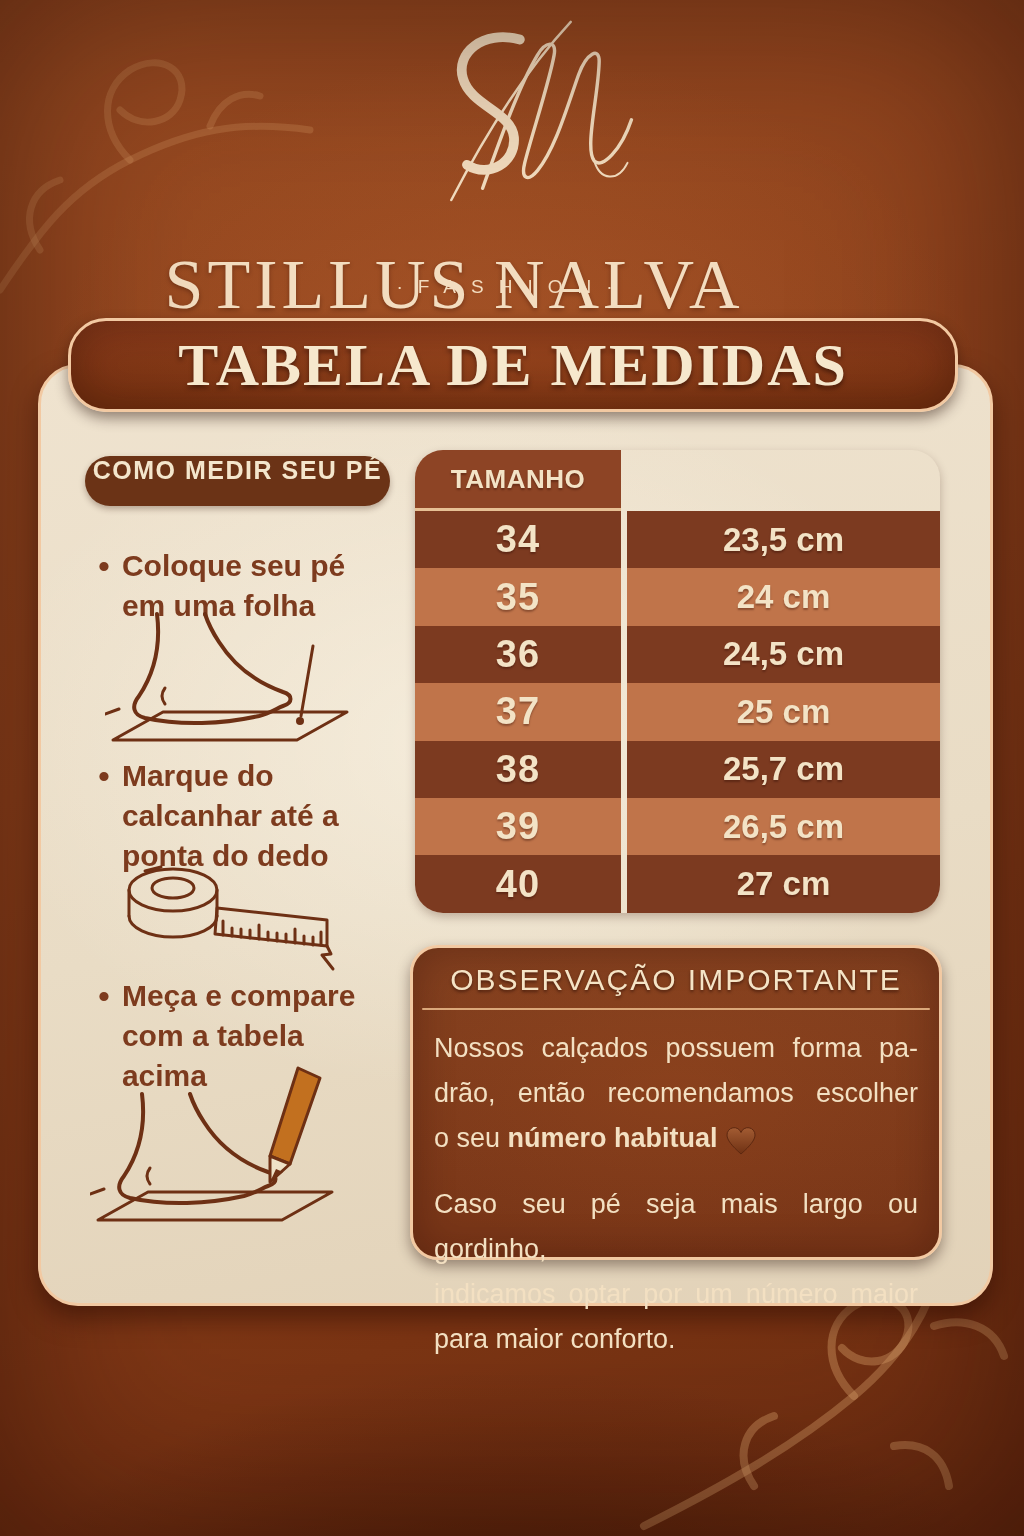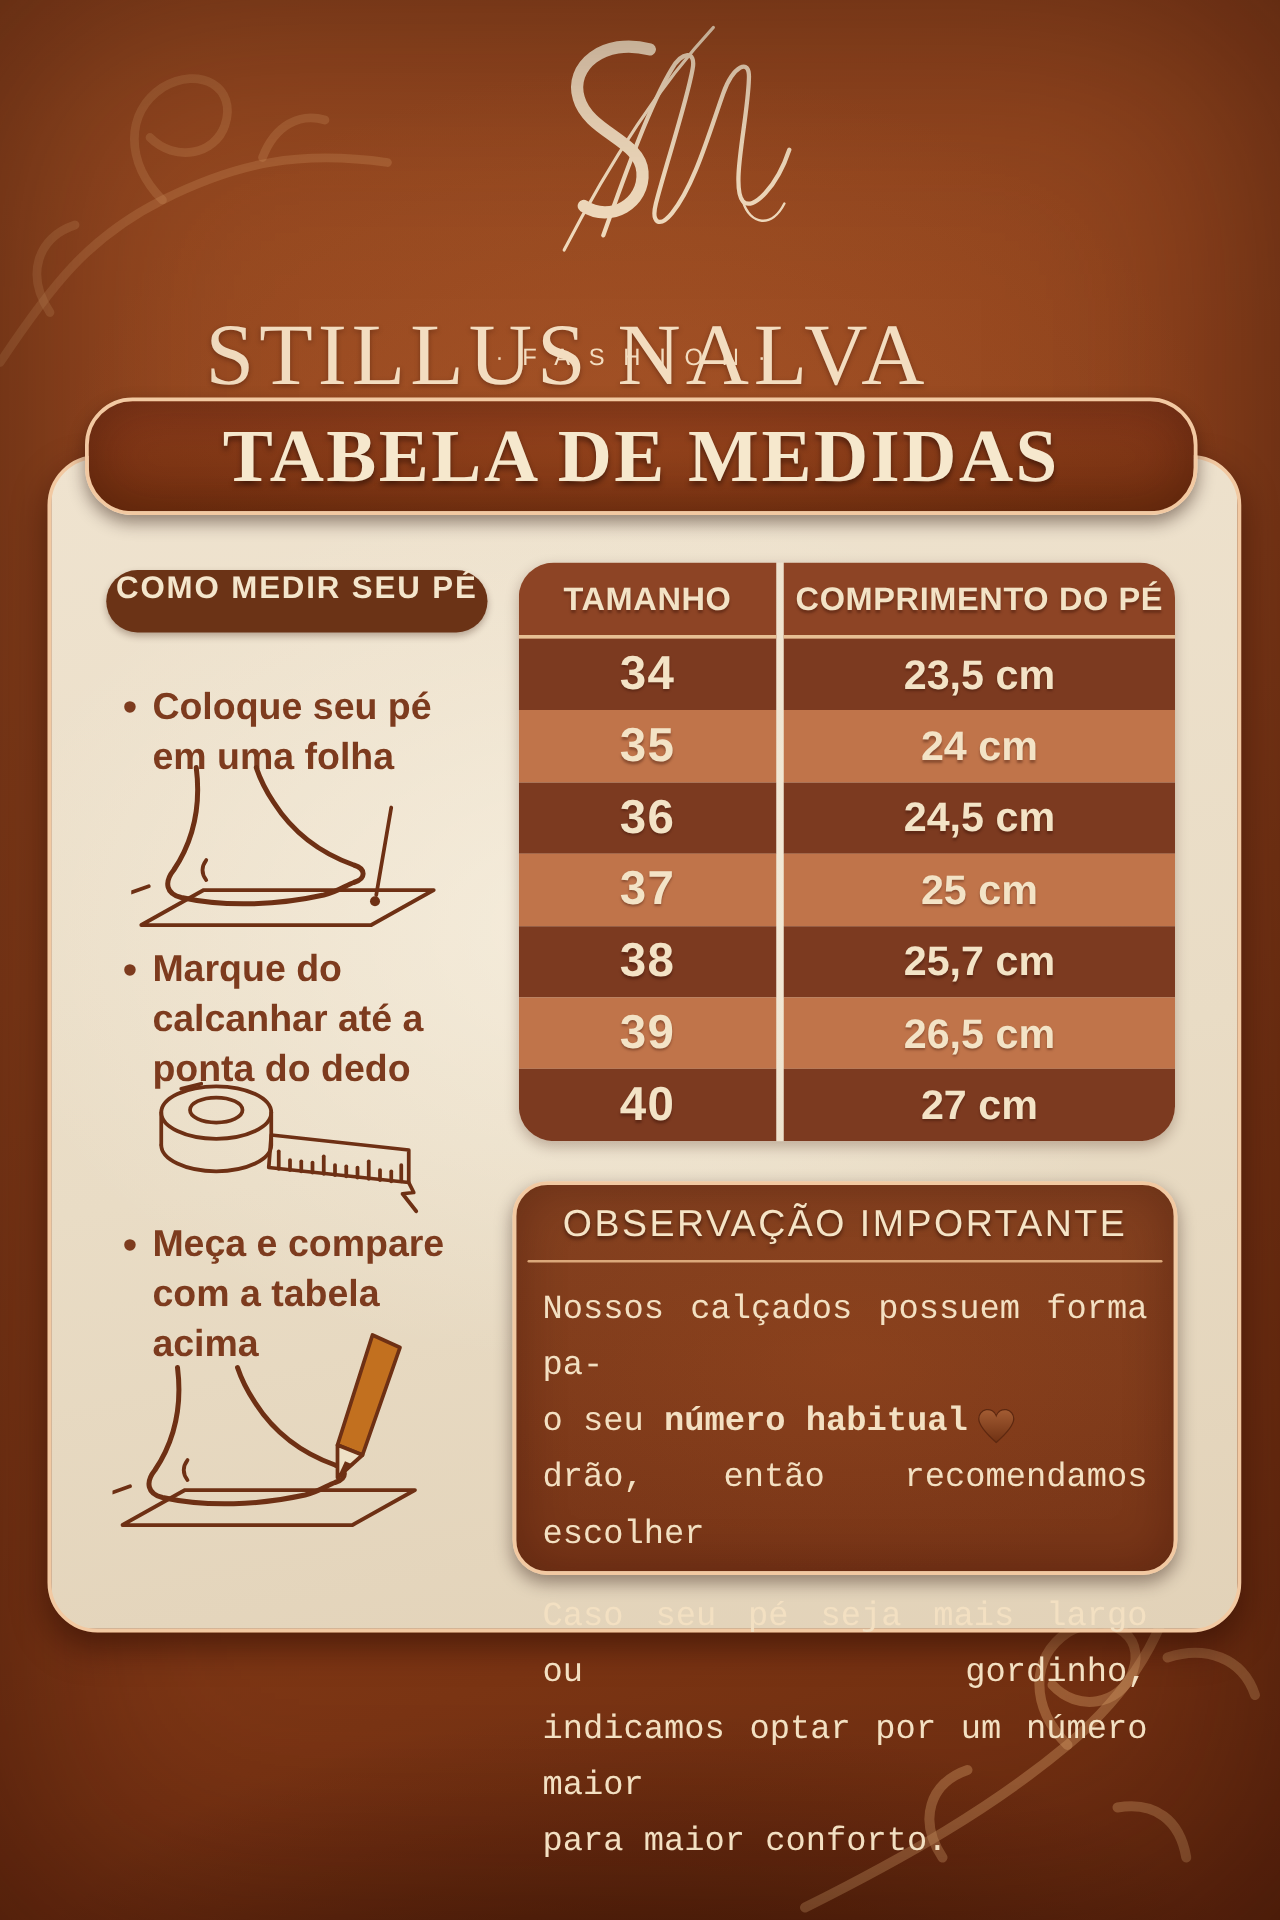--- a/index.html
+++ b/index.html
@@ -107,21 +107,21 @@
     background:
       radial-gradient(ellipse 420px 220px at 50% 45%, rgba(160,75,30,.35), rgba(0,0,0,0) 78%),
       linear-gradient(180deg, #83401f 0%, #783517 100%);
     box-shadow:0 6px 14px rgba(30,8,0,.4), inset 0 0 40px rgba(35,8,0,.3);
   }
   .obs h3 {
     margin:15px 0 0; text-align:center; font-size:30px; font-weight:400;
     letter-spacing:2px; color:#f5e4c6; text-shadow:0 2px 3px rgba(30,6,0,.5);
   }
   .obs .divider { height:2px; background:#dba87a; margin:11px 9px 0; border-radius:1px; }
-  .obs .obs-body { padding:16px 21px 0; font-family:Liberation Mono, monospace;
+  .obs .obs-body { padding:16px 21px 0; font-family:Liberation Sans, sans-serif;
     font-size:27px; line-height:45px; color:#f3e0c2; }
   .obs-line { text-align:justify; text-align-last:justify; }
   .obs-line.last { text-align:left; text-align-last:left; display:flex; align-items:center; }
   .obs-line b { font-weight:700; }
   .obs-line .heart { margin-left:8px; position:relative; top:2px; }
   .p-gap { height:21px; }
   .nsp { white-space:pre; }
 
   svg .ln { stroke:#6e3014; stroke-width:4; fill:none; stroke-linecap:round; stroke-linejoin:round; }
   svg .ln2 { stroke:#6e3014; stroke-width:3; fill:none; stroke-linecap:round; stroke-linejoin:round; }
@@ -226,21 +226,20 @@
       <path class="ln2" d="M0 104 L14 99"></path>
     </g>
     <path d="M208 6 L230 16 L200 102 L180 94 Z" fill="#c2701f" stroke="#6e3014" stroke-width="3" stroke-linejoin="round"></path>
     <path d="M180 94 L200 102 L180 120 Z" fill="#efe1c6" stroke="#6e3014" stroke-width="3" stroke-linejoin="round"></path>
     <path d="M186 107 L193 110 L180 120 Z" fill="#6e3014"></path>
   </svg>
 
   <div class="size-table">
     <div class="t-row t-head">
       <div class="t-cell">TAMANHO</div>
-      <div class="t-cell">COMPRIMENTO DO PÉ</div>
     </div>
     <div class="t-row dark">
       <div class="t-cell size">34</div>
       <div class="t-cell len">23,5 cm</div>
     </div>
     <div class="t-row light">
       <div class="t-cell size">35</div>
       <div class="t-cell len">24 cm</div>
     </div>
     <div class="t-row dark">
@@ -263,35 +262,35 @@
       <div class="t-cell size">40</div>
       <div class="t-cell len">27 cm</div>
     </div>
   </div>
 
   <div class="obs">
     <h3>OBSERVAÇÃO IMPORTANTE</h3>
     <div class="divider"></div>
     <div class="obs-body">
       <div class="obs-line">Nossos calçados possuem forma pa-</div>
+      <div class="obs-line">drão, então recomendamos escolher</div>
       <div class="obs-line last">
         <span class="nsp">o seu</span>
         <span class="nsp">&nbsp;</span>
         <b>número habitual</b>
         <svg class="heart" width="30" height="28" viewBox="0 0 30 28">
           <defs>
             <linearGradient id="hg" x1="0" y1="0" x2="0" y2="1">
               <stop offset="0" stop-color="#a35c33"></stop>
                 <stop offset="1" stop-color="#6f3113"></stop>
             </linearGradient>
           </defs>
           <path d="M15 27 C6 19 1 13 1 8 A7.2 7.2 0 0 1 15 5.5 A7.2 7.2 0 0 1 29 8 C29 13 24 19 15 27 Z" fill="url(#hg)" stroke="#5d2810" stroke-width="1"></path>
         </svg>
       </div>
-      <div class="obs-line">drão, então recomendamos escolher</div>
       <div class="p-gap"></div>
       <div class="obs-line">Caso seu pé seja mais largo ou gordinho,</div>
       <div class="obs-line">indicamos optar por um número maior</div>
       <div class="obs-line last">para maior conforto.</div>
     </div>
   </div>
 
 </div>
 
 </body></html>

